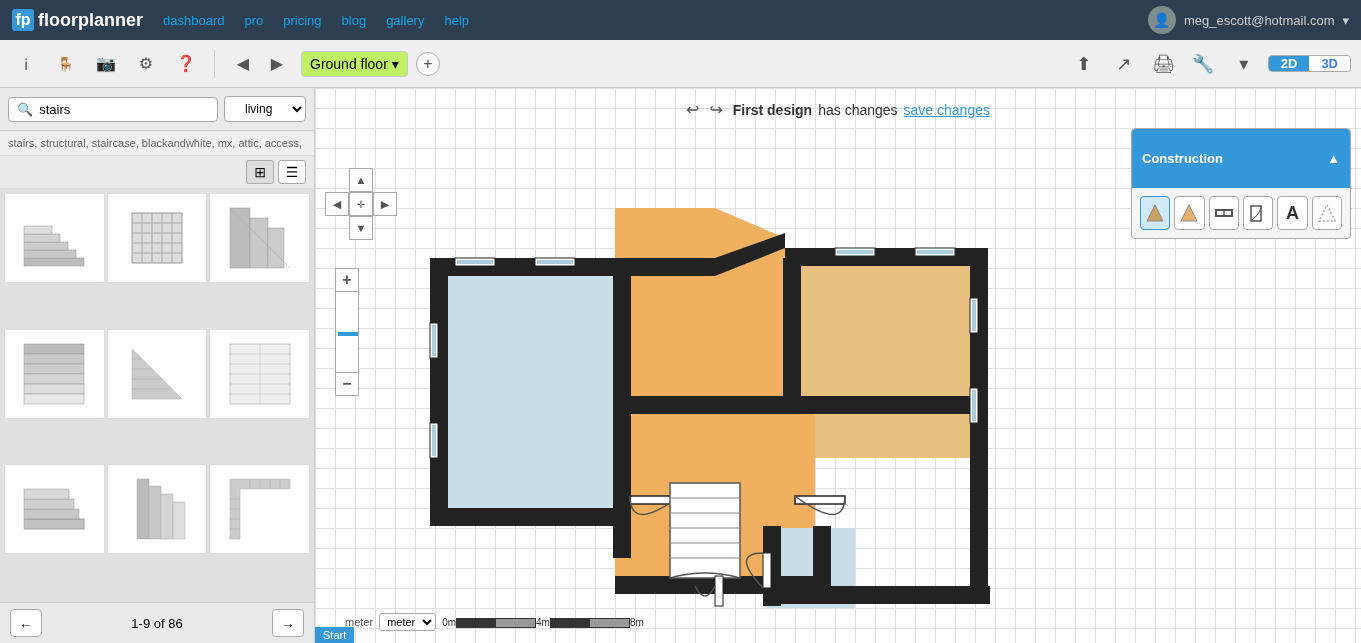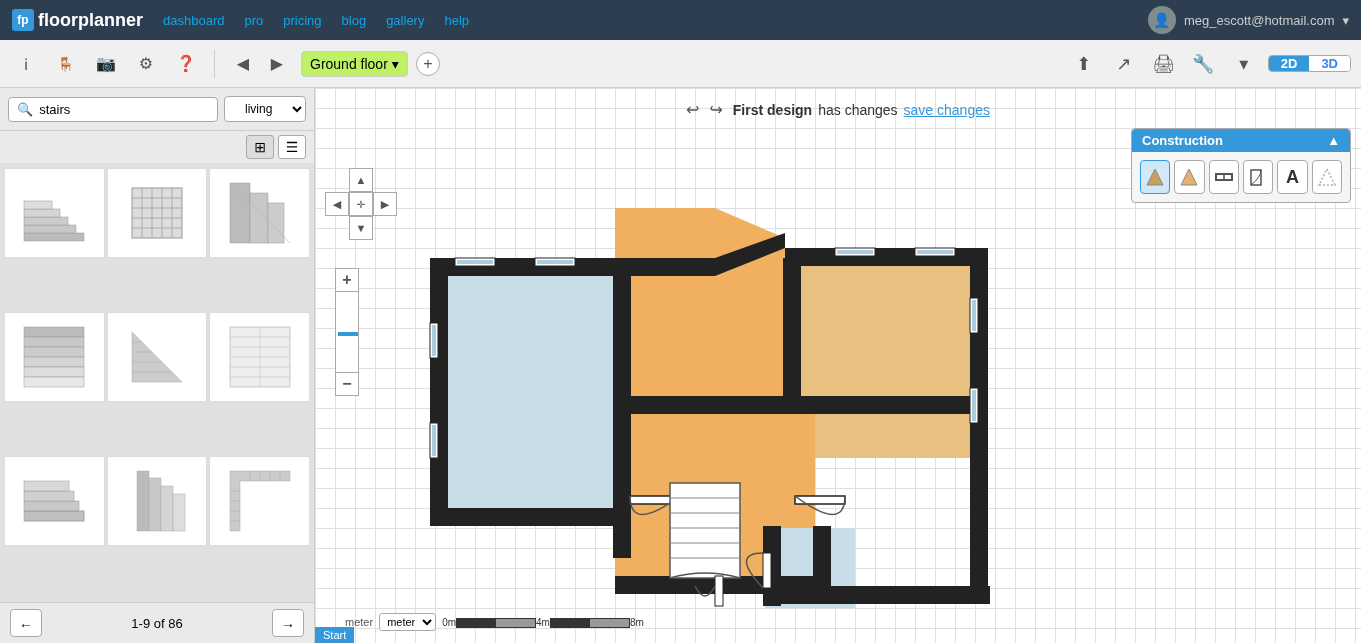--- a/index.html
+++ b/index.html
@@ -25,21 +25,21 @@
     }
     .logo-icon {
       background: #3498db;
       color: white;
       border-radius: 3px;
       width: 22px;
       height: 22px;
       display: flex;
       align-items: center;
       justify-content: center;
-      font-size: 12px;
+      font-size: 16px;
       font-weight: bold;
     }
     .nav-link {
       color: #0ea5e9;
       cursor: pointer;
       font-size: 13px;
     }
     #user-area {
       margin-left: auto;
       display: flex;
@@ -390,21 +390,21 @@
       top: 40px;
       background: #f5f5f5;
       border: 1px solid #aaa;
       border-radius: 4px;
       z-index: 10;
       width: 220px;
     }
     #construction-header {
       background: #3498db;
       color: white;
-      padding: 4px 10px;
+      padding: 22px 10px;
       font-size: 13px;
       font-weight: bold;
       display: flex;
       align-items: center;
       justify-content: space-between;
       border-radius: 4px 4px 0 0;
       cursor: pointer;
     }
     #construction-tools {
       display: flex;
@@ -504,20 +504,23 @@
 
   <div id="left-panel">
     <div id="search-bar">
       <div id="search-input-wrap">
         <span style="color:#999;font-size:13px;">🔍</span>
         <input type="text" id="search-input" value="stairs" style="">
       </div>
       <select class="category-select">
         <option>living</option>
       </select>
+    </div>
+    <div id="tags-row">
+      <span>stairs, structural, staircase, blackandwhite, mx, attic, access,</span>
     </div>
     <div id="view-toggle-row">
       <button class="grid-view-btn active">⊞</button>
       <button class="grid-view-btn">☰</button>
     </div>
     <div id="items-grid">
 
       <div class="item-cell">
         <svg class="stair-svg" viewBox="0 0 70 70">
           <g fill="#ccc" stroke="#999" stroke-width="0.5">

